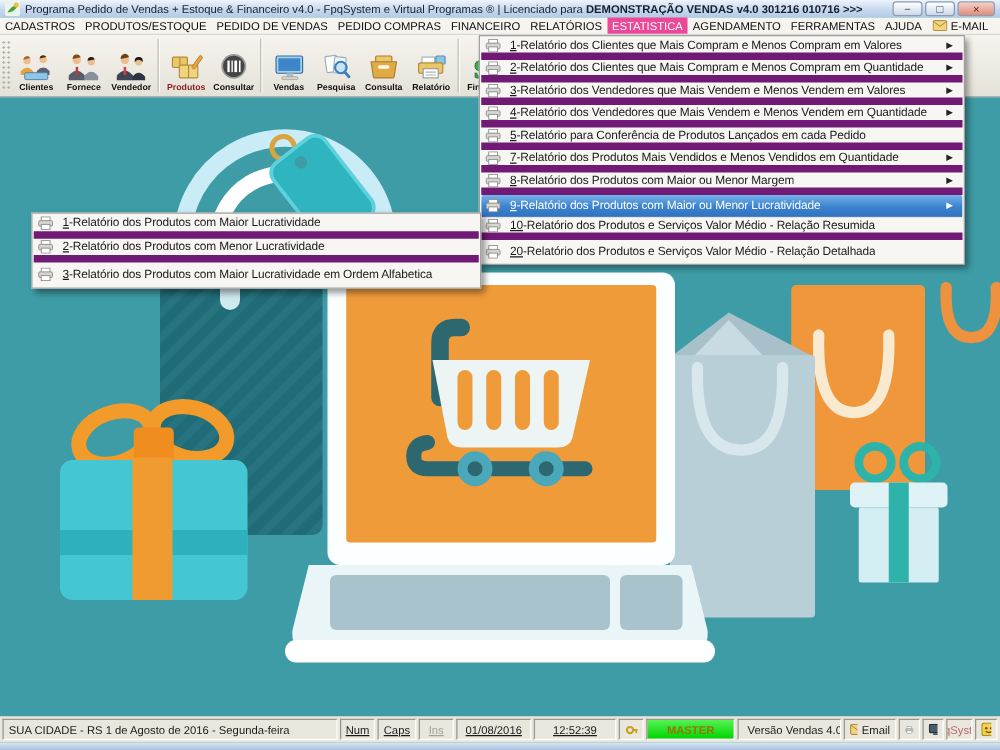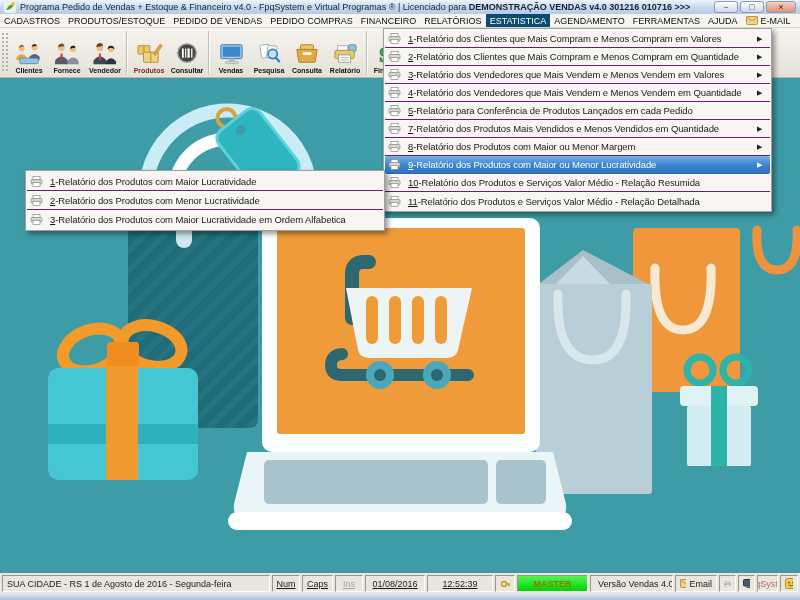--- a/index.html
+++ b/index.html
@@ -15,21 +15,21 @@
   .win-controls { margin-left:auto; display:flex; gap:2px; }
   .win-btn { width:24px; height:12px; border:1px solid #8d9cb5; border-radius:3px;
     background:linear-gradient(#ffffff,#ccd8e8); font-size:9px; line-height:10px; text-align:center;
     color:#3a4a60; }
   .win-btn.close { width:30px; background:linear-gradient(#f6cfc6,#dd8f7d); color:#58201a; }
 
   
   .menubar { position:absolute; top:14px; left:0; width:800px; height:14px; background:#f5f4ef;
     border-bottom:1px solid #dad8cf; display:flex; align-items:stretch; z-index:30; }
   .mb-item { display:flex; align-items:center; padding:0 4px; font-size:9px; color:#0c0c0c; white-space:nowrap; }
-  .mb-item.selected { background:#0c4a6e; color:#fff; }
+  .mb-item.selected { background:#ec4899; color:#fff; }
   .mb-icon { display:none; margin-right:3px; }
   .mb-item.has-icon .mb-icon { display:inline-flex; }
 
   
   .toolbar { position:absolute; top:28px; left:0; width:800px; height:50px;
     background:linear-gradient(#f6f4ee, #e4e1d8); border-bottom:1px solid #b9b6ac;
     display:flex; align-items:stretch; z-index:5; }
   .grip { width:8px; margin:4px 1px; background-image:radial-gradient(#b4b1a5 1px, transparent 1.1px);
     background-size:4px 4px; }
   .tbtn { width:38px; display:flex; flex-direction:column; align-items:center; justify-content:flex-end;
@@ -40,21 +40,21 @@
   .tsep { width:0; border-left:1px solid #c2bfb4; border-right:1px solid #fbfaf6; margin:3px 2px; }
 
   
   .scene { position:absolute; top:78px; left:0; z-index:0; }
 
   
   .menu { position:absolute; background:#f7f6f3; border:1px solid #a0a0a0; padding:1px;
     box-shadow:3px 3px 5px rgba(0,0,0,.4); z-index:20; }
   .dropdown { left:383px; top:28px; width:389px; }
   .submenu  { left:25px;  top:170px; width:360px; }
-  .m-item { display:flex; align-items:center; height:18px; padding:0 3px; border-bottom:1px solid #701a75; }
+  .m-item { display:flex; align-items:center; height:18px; padding:0 3px; border-bottom:6px solid #701a75; }
   .submenu .m-item { height:19px; }
   .m-item:last-child { border-bottom:none; }
   .m-icon { width:20px; display:inline-flex; flex:none; }
   .m-label { font-size:9.5px; color:#1a1a1a; white-space:nowrap; overflow:hidden; letter-spacing:-0.1px; }
   .m-label .num { text-decoration:underline; }
   .arrow { margin-left:auto; visibility:hidden; width:10px; color:#222; font-size:7px; line-height:1; }
   .arrow::after { content:"▶"; }
   .m-item.has-sub .arrow { visibility:visible; }
   .m-item.selected { background:linear-gradient(#74b2e9, #3c82cf 55%, #2f74c0); border-radius:2px;
     border-bottom:1px solid #2a66ad; }
@@ -496,21 +496,21 @@
       </div>
 
       <div class="m-item">
         <span class="m-icon">
           <svg width="13" height="11" viewBox="0 0 13 11">
             <rect x="3" y="0.5" width="7" height="3.5" fill="#ffffff" stroke="#8a8a8a" stroke-width="0.7"></rect>
             <rect x="1" y="3.5" width="11" height="4.5" rx="1" fill="#d6d6d0" stroke="#8a8a8a" stroke-width="0.7"></rect>
             <rect x="3" y="6.5" width="7" height="4" fill="#ffffff" stroke="#8a8a8a" stroke-width="0.7"></rect>
           </svg>
         </span>
-        <span class="m-label"><span class="num">11</span><span>-Relatório dos Produtos e Serviços Valor Médio - Relação Detalhada</span></span>
+        <span class="m-label"><span class="num">20</span><span>-Relatório dos Produtos e Serviços Valor Médio - Relação Detalhada</span></span>
         <span class="arrow"></span>
       </div>
     </div>
 
   <div class="menu submenu">
 
       <div class="m-item">
         <span class="m-icon">
           <svg width="13" height="11" viewBox="0 0 13 11">
             <rect x="3" y="0.5" width="7" height="3.5" fill="#ffffff" stroke="#8a8a8a" stroke-width="0.7"></rect>

